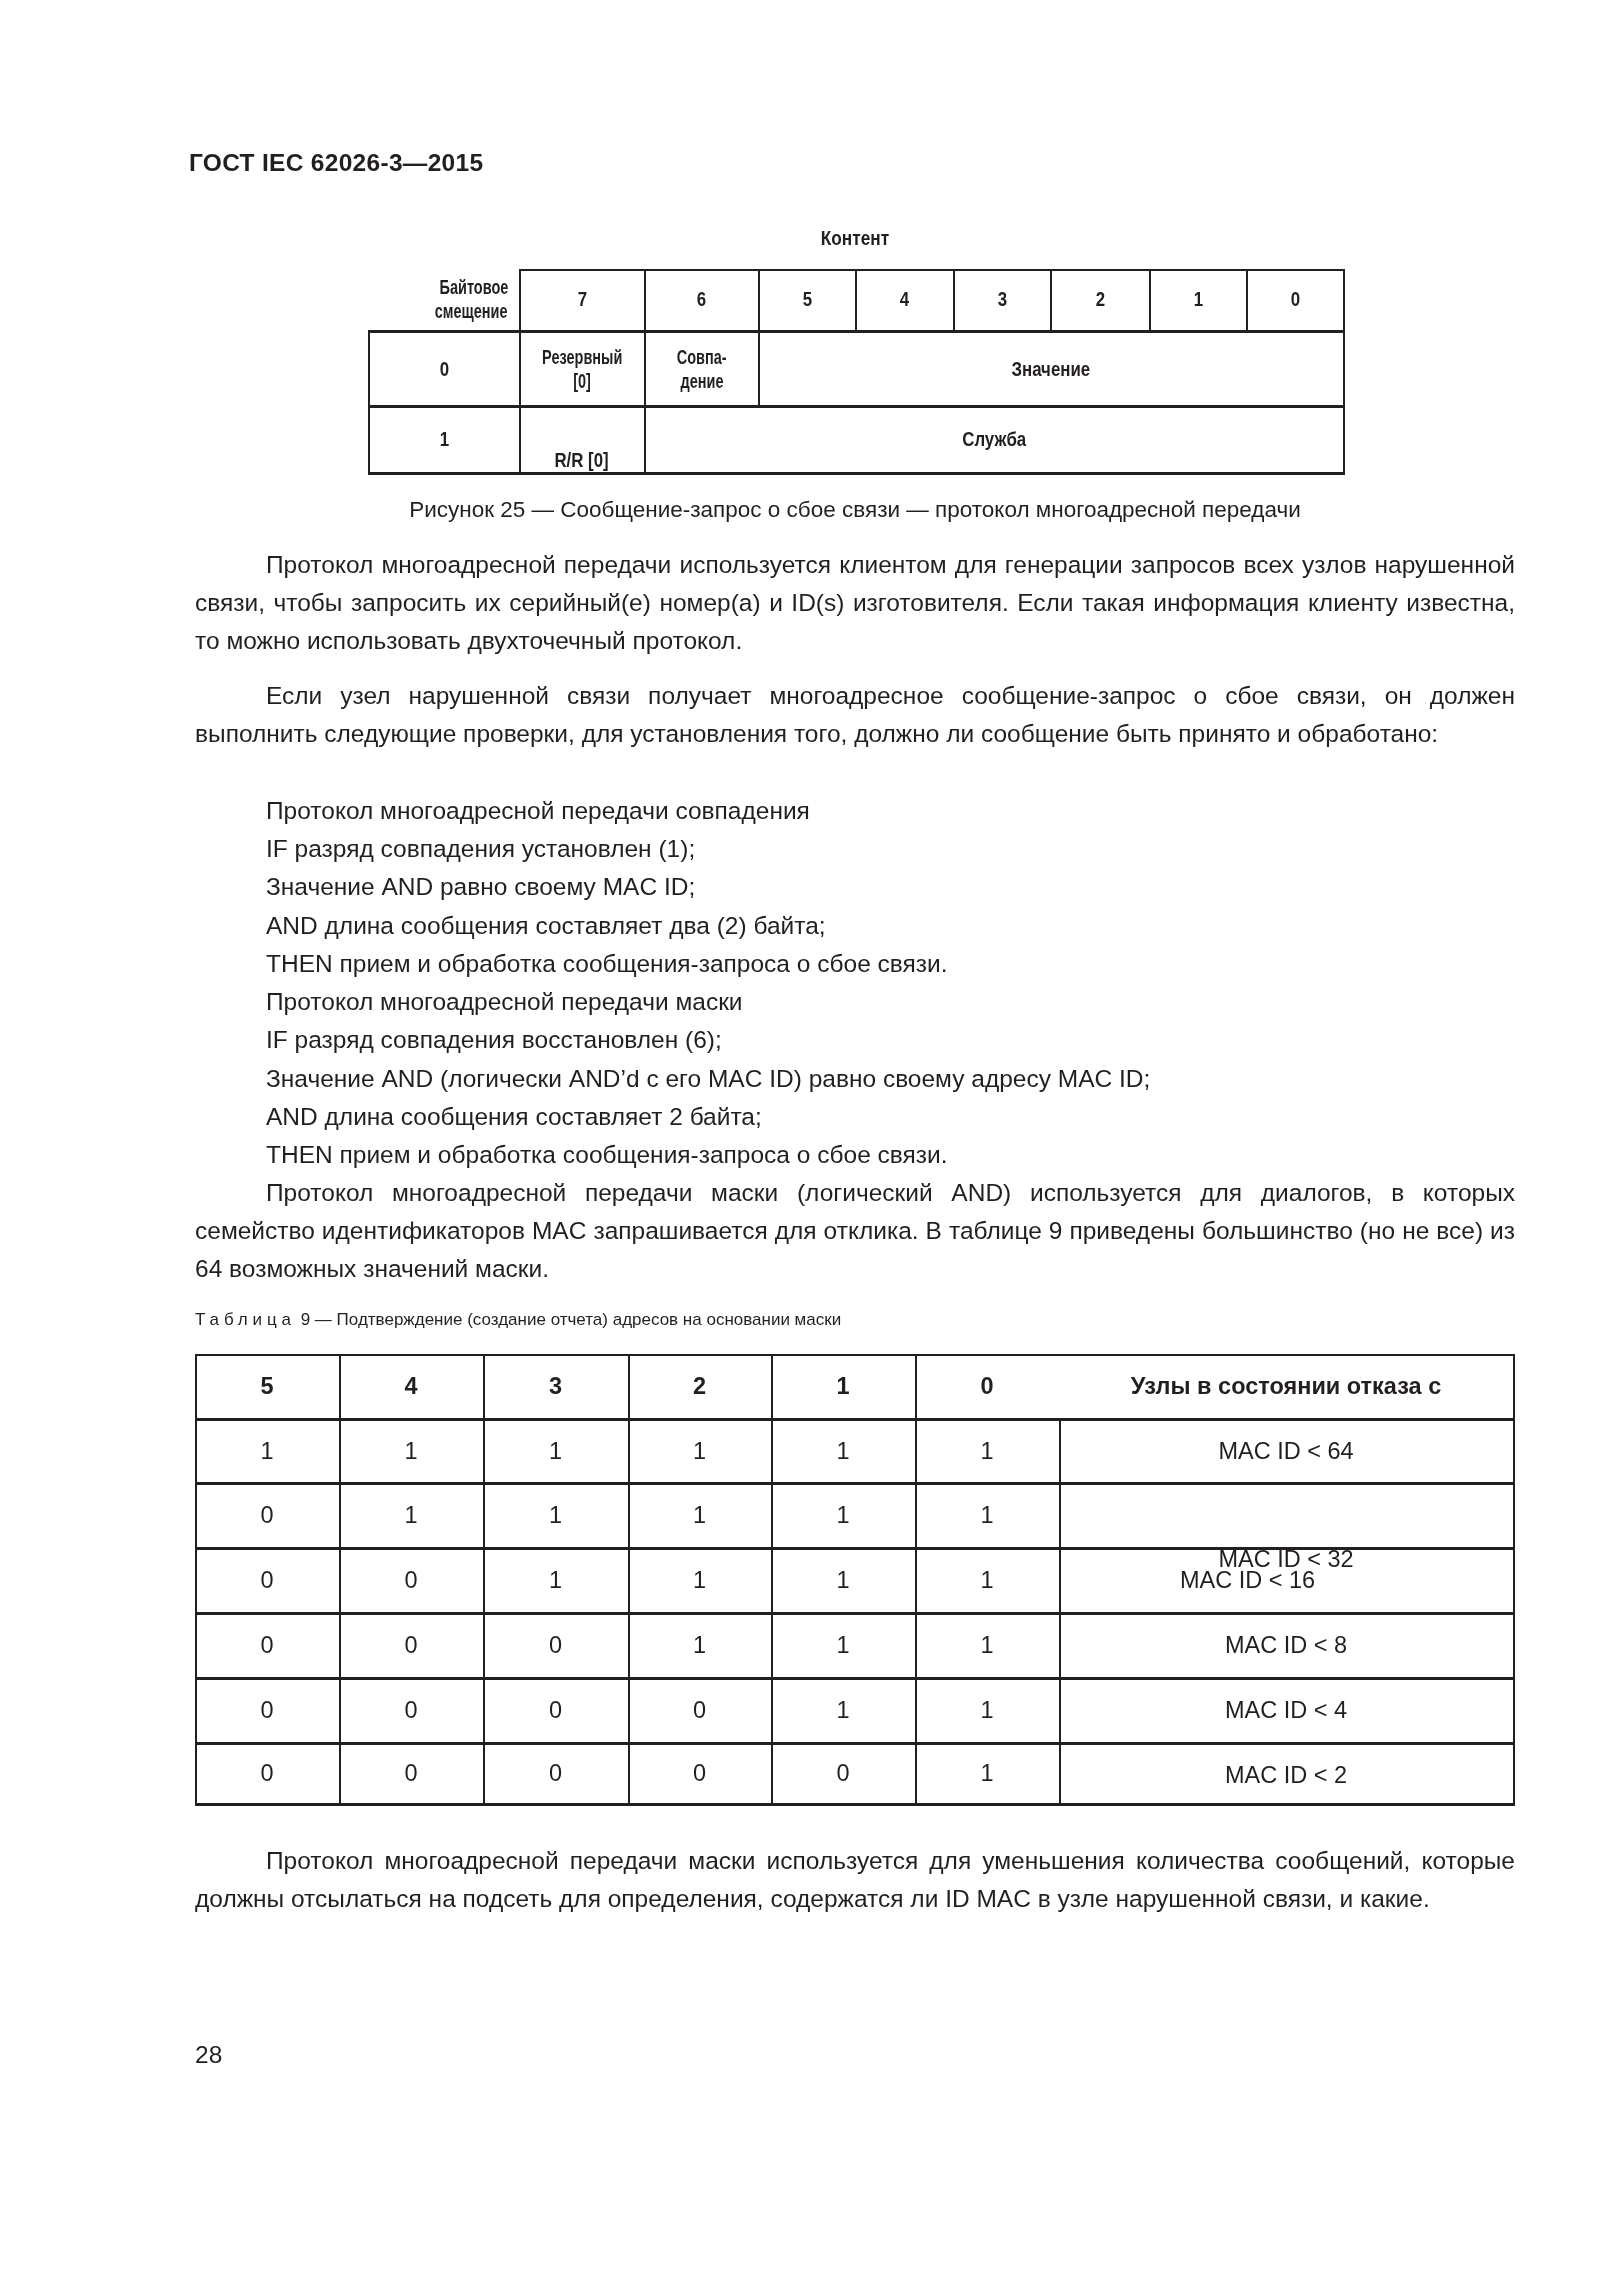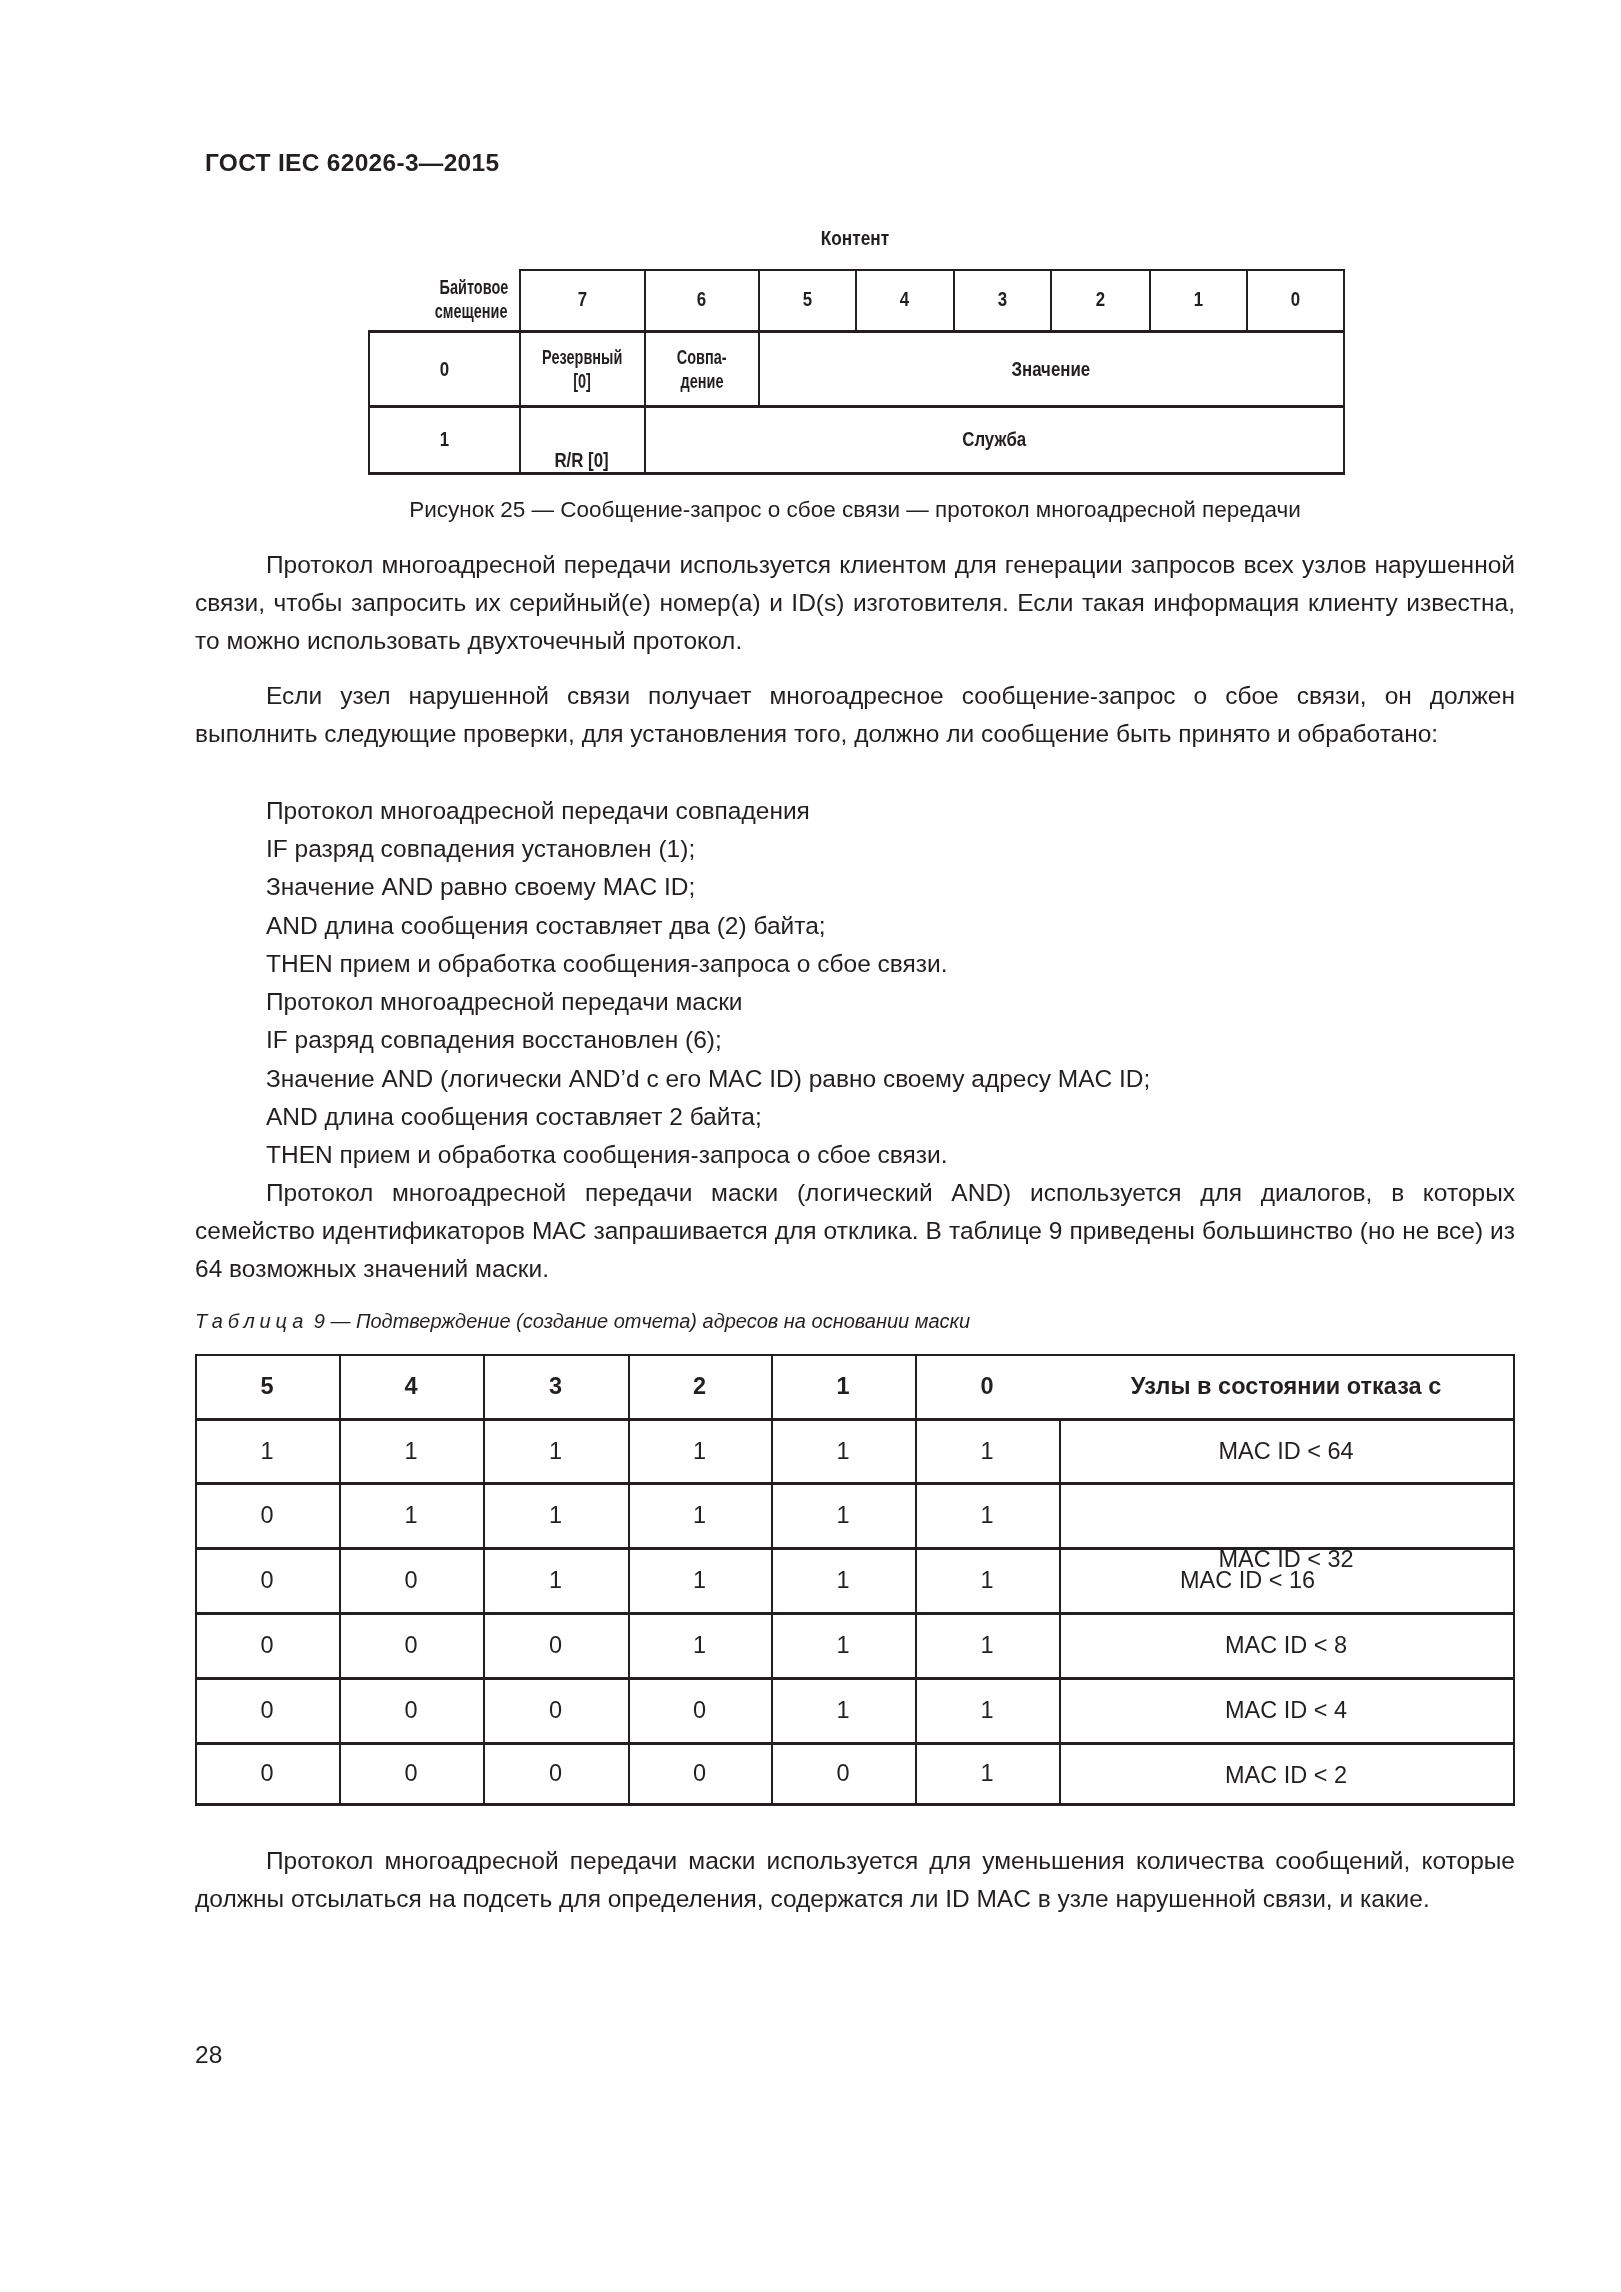--- a/index.html
+++ b/index.html
@@ -1,30 +1,30 @@
 <!DOCTYPE html>
 <html><head>
 <meta charset="utf-8">
 <style>
   html, body { margin:0; padding:0; background:#ffffff; }
   body { width:1621px; height:2293px; position:relative; overflow:hidden; color:#231f20; font-family:"Liberation Sans", sans-serif; }
   .abs { position:absolute; }
-  .doc-id { left:205px; top:149px; font-size:24.5px; font-weight:bold; letter-spacing:0.3px; }
+  .doc-id { left:189px; top:149px; font-size:24.5px; font-weight:bold; letter-spacing:0.3px; }
   .fig-label { left:365px; top:227px; width:980px; text-align:center; font-size:19.6px; font-weight:bold; transform:scaleX(0.88); transform-origin:center; }
   .fig-table { left:368px; top:269px; width:977px; height:205px; }
   .fig-table .cell { position:absolute; display:flex; align-items:center; justify-content:center; text-align:center; font-size:19.6px; font-weight:bold; line-height:23.5px; box-sizing:border-box; }
   .fig-table .cell span { display:inline-block; transform:scaleX(0.86); }
   .vline { position:absolute; background:#231f20; width:2px; }
   .hline { position:absolute; background:#231f20; height:2px; }
   .thick { height:2.9px; }
   .caption { left:195px; top:497px; width:1320px; text-align:center; font-size:22.5px; }
   .para { left:195px; width:1320px; font-size:24.5px; line-height:38px; text-align:justify; }
   .para .indent { display:inline-block; width:71px; }
   .line { left:266px; font-size:24.5px; line-height:38px; white-space:nowrap; }
-  .tbl-caption { left:195px; top:1310px; font-size:20px; white-space:nowrap;font-style:italic; }
+  .tbl-caption { left:195px; top:1310px; font-size:17px; white-space:nowrap; }
   .tbl-caption .sp { letter-spacing:4.9px; }
   .t9 { left:195px; top:1354px; width:1320px; height:452px; }
   .t9 .cell { position:absolute; display:flex; align-items:center; justify-content:center; font-size:23.5px; box-sizing:border-box; }
   .t9 .hdr { font-weight:bold; }
   .page-num { left:195px; top:2041px; font-size:24.5px; }
 </style>
 </head>
 <body>
 
 <div class="abs doc-id">ГОСТ IEC 62026-3—2015</div>

